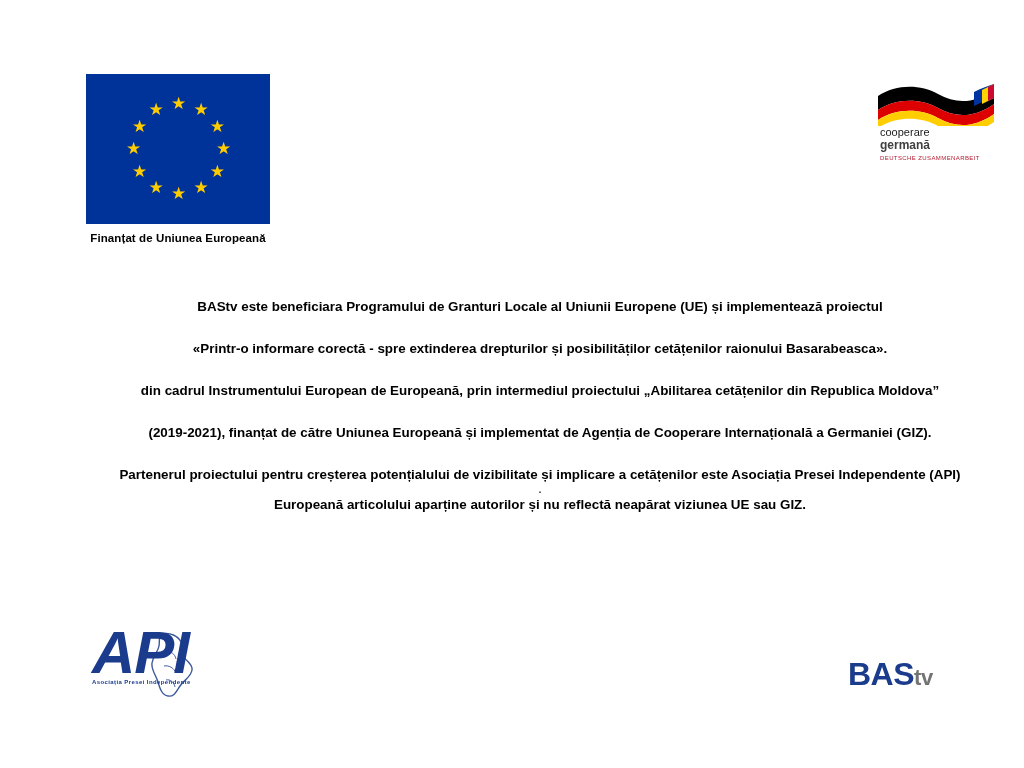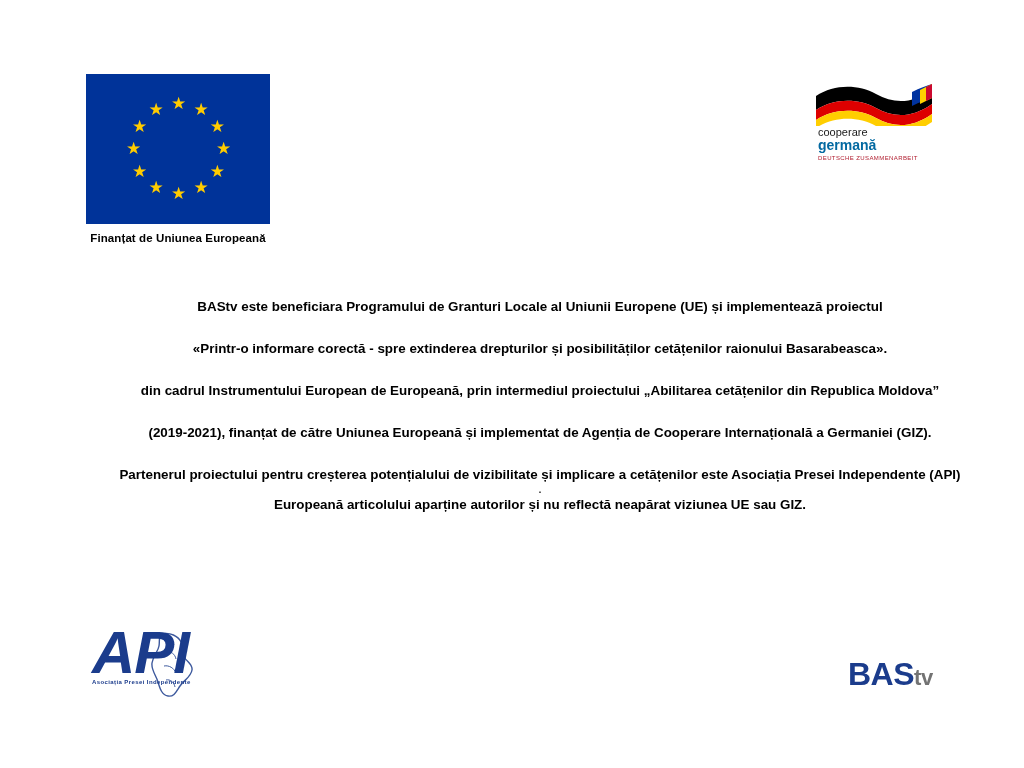--- a/index.html
+++ b/index.html
@@ -51,21 +51,21 @@
     text-align: center;
     font-size: 11.5px;
     font-weight: bold;
     color: #000;
     letter-spacing: 0.1px;
   }
 
   
   #giz-logo-block {
     position: absolute;
-    left: 814px;
+    left: 876px;
     top: 78px;
     width: 130px;
     height: 100px;
   }
   #giz-ribbon {
     position: absolute;
     left: 0;
     top: 4px;
     width: 130px;
     height: 44px;
@@ -75,23 +75,23 @@
     left: 4px;
     top: 48px;
     width: 110px;
   }
   #giz-text .l1 {
     font-size: 11px;
     color: #1a1a1a;
     line-height: 12px;
   }
   #giz-text .l2 {
-    font-size: 14px;
-    font-weight: bold;
-    color: #0369a1;
+    font-size: 12px;
+    font-weight: bold;
+    color: #404040;
     line-height: 15px;
   }
   #giz-text .l3 {
     font-size: 6px;
     color: #b01c2e;
     letter-spacing: 0.4px;
     line-height: 9px;
     margin-top: 1px;
   }
 

